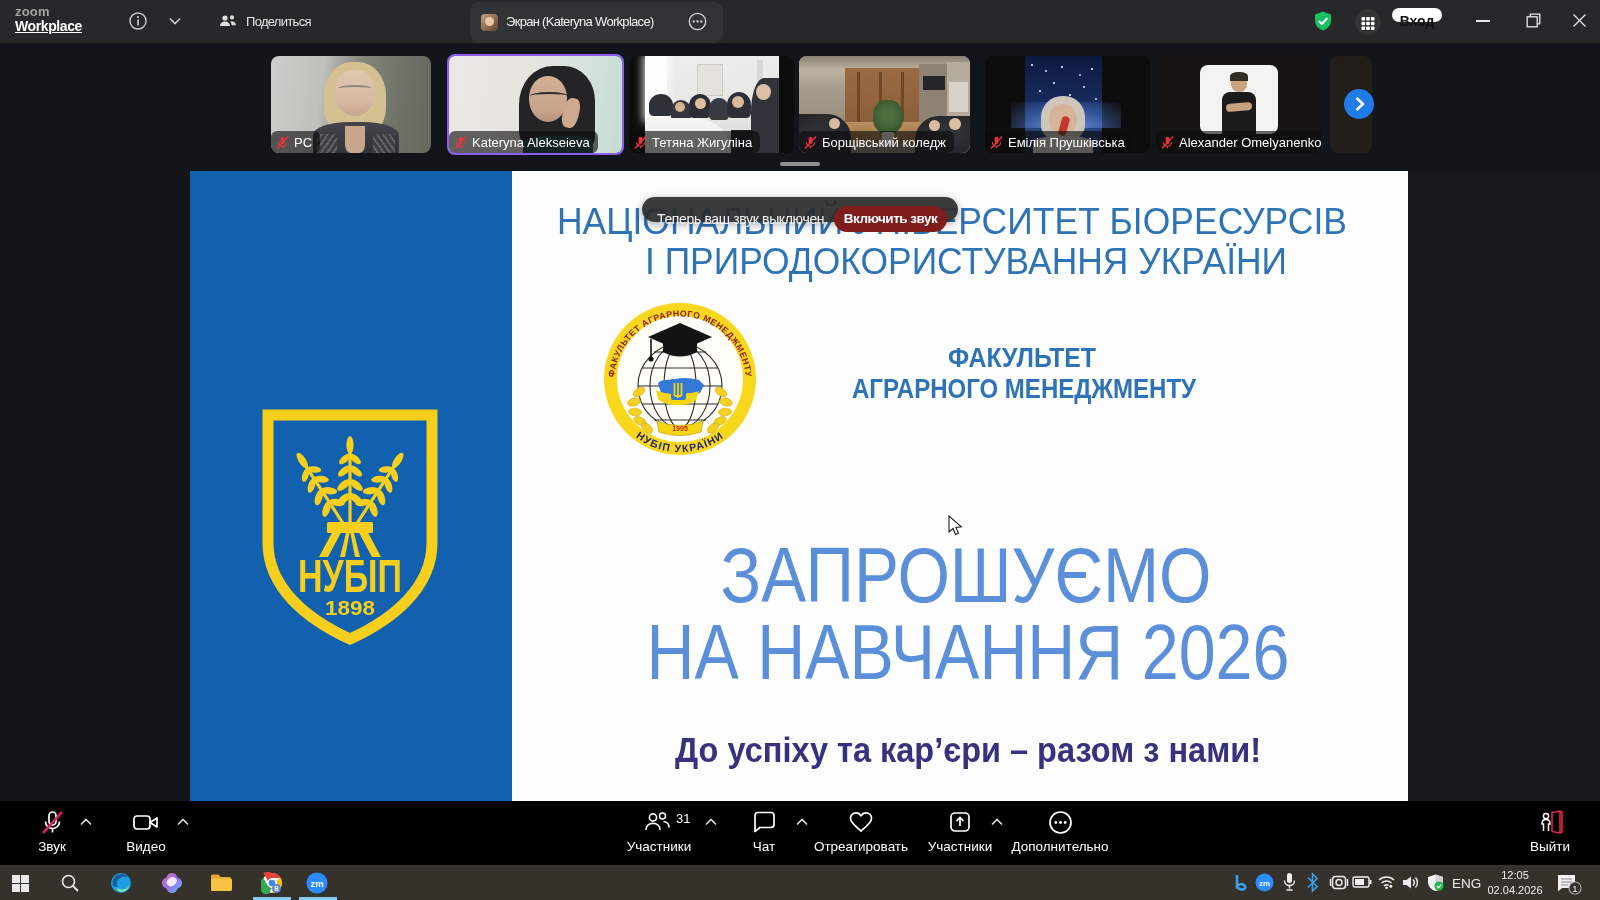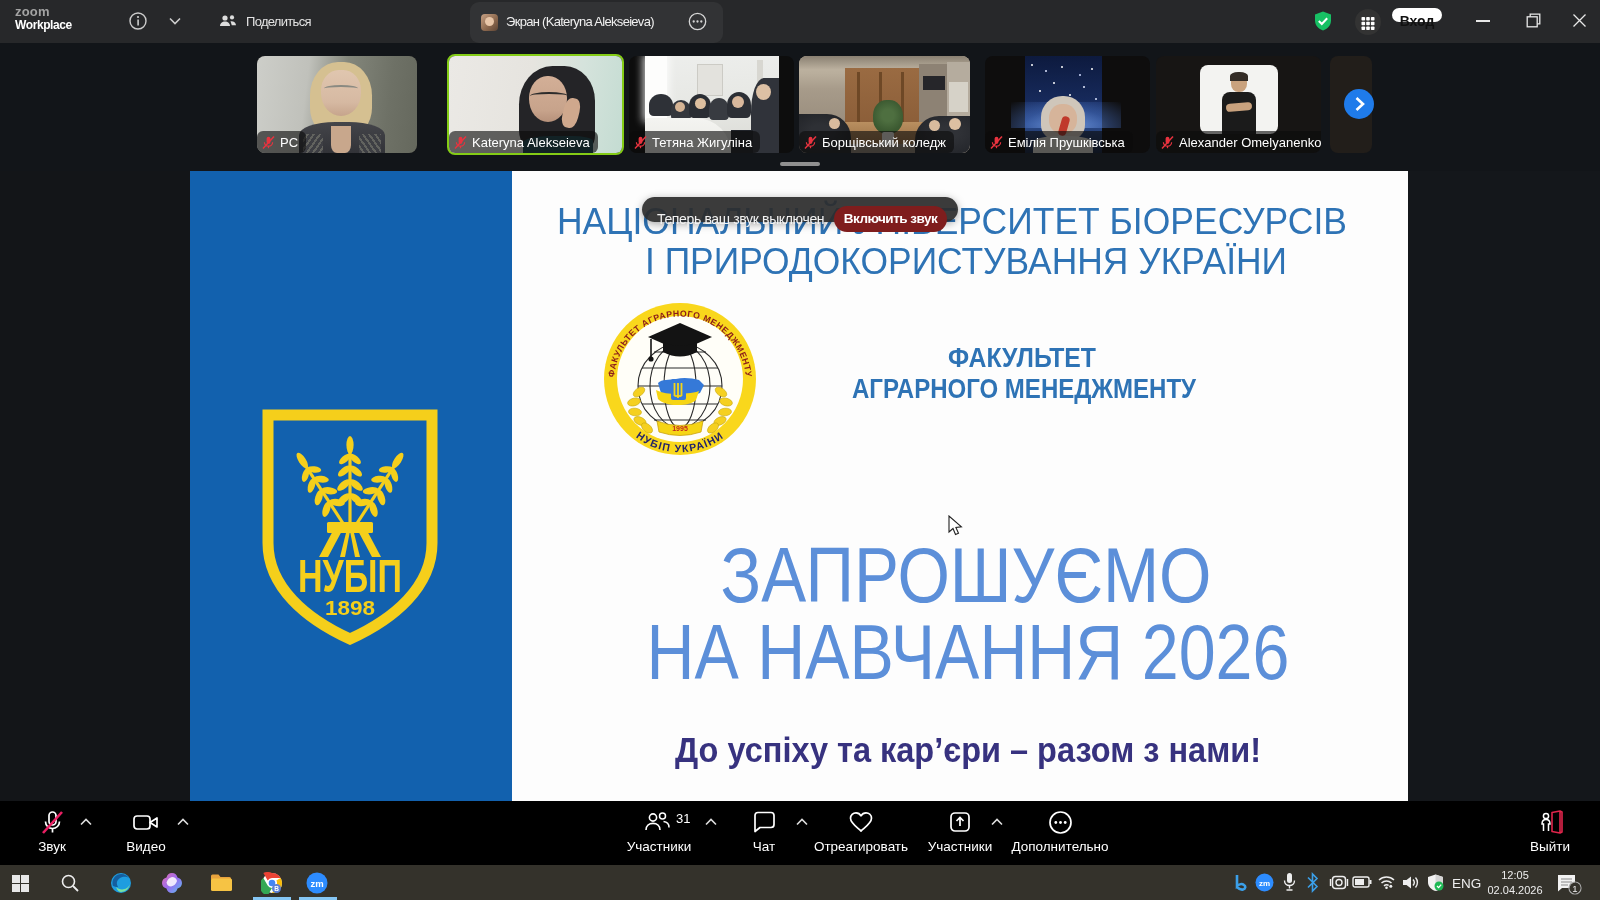--- a/index.html
+++ b/index.html
@@ -22,41 +22,41 @@
   .tbitem { position:absolute; top:8px; display:flex; flex-direction:column; align-items:center; }
   .tblabel { font-size:13.5px; color:#fff; margin-top:3px; }
   
   #taskbar { position:absolute; left:0; top:865px; width:1600px; height:35px; background:#34322b; }
 </style>
 </head>
 <body>
 <div id="stage">
   <div id="titlebar">
     <div class="abs" style="left:15px;top:4px;color:#a3a3a3;font-weight:bold;font-size:13px;letter-spacing:0.2px;">zoom</div>
-    <div class="abs" style="left:15px;top:18px;color:#fff;font-weight:bold;font-size:12px;letter-spacing:-0.4px;">Workplace</div>
+    <div class="abs" style="left:15px;top:18px;color:#fff;font-weight:bold;font-size:14px;letter-spacing:-0.4px;text-decoration:underline;">Workplace</div>
     <svg class="abs" style="left:128px;top:11px;" width="20" height="20" viewBox="0 0 20 20">
         <circle cx="10" cy="10" r="8" fill="none" stroke="#ccc" stroke-width="1.4"></circle>
         <rect x="9.3" y="8.5" width="1.6" height="6" fill="#ccc"></rect>
         <circle cx="10" cy="6" r="1.1" fill="#ccc"></circle>
       </svg>
     <svg class="abs" style="left:168px;top:16px;" width="14" height="10" viewBox="0 0 14 10">
         <polyline points="2,2.5 7,7.5 12,2.5" fill="none" stroke="#ccc" stroke-width="1.6"></polyline>
       </svg>
     <svg class="abs" style="left:218px;top:12px;" width="20" height="18" viewBox="0 0 20 18">
         <circle cx="7" cy="6" r="2.6" fill="#ddd"></circle>
         <path d="M2 14c0-2.8 2.2-4.6 5-4.6s5 1.8 5 4.6z" fill="#ddd"></path>
         <circle cx="14" cy="5.4" r="2.1" fill="#ddd"></circle>
         <path d="M12.5 9.2c2.8-.4 5.5 1.3 5.5 4h-4.2" fill="#ddd"></path>
       </svg>
     <div class="abs" style="left:246px;top:14px;color:#e3e3e3;font-size:13px;letter-spacing:-0.7px;">Поделиться</div>
     <div class="abs" style="left:470px;top:2px;width:253px;height:41px;background:#323335;border-radius:9px;"></div>
     <div class="abs" style="left:481px;top:14px;width:17px;height:17px;border-radius:4px;background:linear-gradient(135deg,#c7a184 0%,#8f6b50 55%,#5c4434 100%);overflow:hidden;">
         <div style="position:absolute;left:4px;top:3px;width:9px;height:9px;border-radius:50%;background:#e8c6a8;"></div>
       </div>
-    <div class="abs" style="left:506px;top:14px;color:#f0f0f0;font-size:13px;letter-spacing:-0.7px;">Экран (Kateryna Alekseieva)</div>
+    <div class="abs" style="left:506px;top:14px;color:#f0f0f0;font-size:13px;letter-spacing:-0.7px;">Экран (Kateryna Workplace)</div>
     <svg class="abs" style="left:688px;top:12px;" width="19" height="19" viewBox="0 0 19 19">
         <circle cx="9.5" cy="9.5" r="8.2" fill="none" stroke="#d5d5d5" stroke-width="1.3"></circle>
         <circle cx="5.7" cy="9.5" r="1.15" fill="#d5d5d5"></circle>
         <circle cx="9.5" cy="9.5" r="1.15" fill="#d5d5d5"></circle>
         <circle cx="13.3" cy="9.5" r="1.15" fill="#d5d5d5"></circle>
       </svg>
     <svg class="abs" style="left:1312px;top:10px;" width="22" height="22" viewBox="0 0 22 22">
         <path d="M11 1.5l8 3v6c0 5-3.6 8.6-8 10-4.4-1.4-8-5-8-10v-6z" fill="#17c064"></path>
         <polyline points="6.8,11 9.8,14 15.2,8.2" fill="none" stroke="#fff" stroke-width="2"></polyline>
       </svg>
@@ -79,38 +79,38 @@
     <svg class="abs" style="left:1526px;top:13px;" width="15" height="15" viewBox="0 0 15 15">
         <rect x="1.2" y="3.8" width="10" height="10" fill="none" stroke="#e8e8e8" stroke-width="1.3"></rect>
         <polyline points="4.2,3.8 4.2,1.2 13.8,1.2 13.8,10.8 11.2,10.8" fill="none" stroke="#e8e8e8" stroke-width="1.3"></polyline>
       </svg>
     <svg class="abs" style="left:1572px;top:13px;" width="15" height="15" viewBox="0 0 15 15">
         <path d="M1.5 1.5l12 12M13.5 1.5l-12 12" stroke="#e8e8e8" stroke-width="1.3"></path>
       </svg>
   </div>
   <div id="strip">
 
-    <div class="tile" style="left:257px;width:160px;">
+    <div class="tile" style="left:271px;width:160px;">
       <div class="abs" style="left:0;top:0;width:165px;height:97px;background:linear-gradient(97deg,#cdcec9 0%,#c0c1bb 30%,#83867b 52%,#6e7166 78%,#64675c 100%);"></div>
       <div class="abs" style="left:53px;top:6px;width:62px;height:74px;background:#d5c091;border-radius:45% 45% 38% 38%;"></div>
       <div class="abs" style="left:64px;top:14px;width:40px;height:46px;background:linear-gradient(180deg,#e0c6af 0%,#d6b9a2 70%,#c6a48c 100%);border-radius:46% 46% 52% 52%;"></div>
       <div class="abs" style="left:67px;top:29px;width:34px;height:7px;border-top:2px solid #8a8a82;border-radius:50%;"></div>
       <div class="abs" style="left:42px;top:66px;width:86px;height:31px;background:linear-gradient(180deg,#44454a 0%,#323338 100%);border-radius:42% 42% 0 0;"></div>
       <div class="abs" style="left:74px;top:70px;width:20px;height:27px;background:#c8a78c;border-radius:0 0 30% 30%;"></div>
       <div class="abs" style="left:46px;top:78px;width:20px;height:19px;background:repeating-linear-gradient(125deg,#3e3f44 0 3px,#62635f 3px 5px);"></div>
       <div class="abs" style="left:102px;top:78px;width:22px;height:19px;background:repeating-linear-gradient(55deg,#3e3f44 0 3px,#62635f 3px 5px);"></div>
       <div class="vlabel"><svg width="15" height="15" viewBox="0 0 15 15">
             <rect x="5.6" y="1.8" width="3.8" height="7" rx="1.9" fill="#e8333f"></rect>
             <path d="M3.4 7.2c0 2.3 1.8 4 4.1 4s4.1-1.7 4.1-4" fill="none" stroke="#e8333f" stroke-width="1.2"></path>
             <rect x="6.9" y="11" width="1.2" height="2.2" fill="#e8333f"></rect>
             <path d="M2 13.5L13 1.5" stroke="#e8333f" stroke-width="1.5"></path>
           </svg>PC</div>
     </div>
 
-    <div class="tile" style="left:447px;top:11px;width:177px;height:101px;border:2px solid #84cc16;border-radius:8px;">
+    <div class="tile" style="left:447px;top:11px;width:177px;height:101px;border:2px solid #8b5cf6;border-radius:8px;">
       <div class="abs" style="left:0;top:0;width:173px;height:97px;background:linear-gradient(100deg,#ebe9e5 0%,#e6e4df 45%,#d5e3dc 72%,#c4dcd2 100%);"></div>
       <div class="abs" style="left:70px;top:10px;width:76px;height:87px;background:#242427;border-radius:44% 40% 20% 26%;"></div>
       <div class="abs" style="left:80px;top:20px;width:38px;height:46px;background:linear-gradient(180deg,#d3af97 0%,#c7a38b 75%,#b6917a 100%);border-radius:48% 48% 50% 50%;"></div>
       <div class="abs" style="left:81px;top:36px;width:38px;height:8px;border-top:2.5px solid #2c2c2c;border-radius:50%;"></div>
       <div class="abs" style="left:114px;top:42px;width:16px;height:30px;background:#cfa88d;border-radius:40%;transform:rotate(14deg);"></div>
       <div class="abs" style="left:74px;top:80px;width:70px;height:17px;background:#1d4750;border-radius:40% 30% 0 0;"></div>
       <div class="vlabel"><svg width="15" height="15" viewBox="0 0 15 15">
             <rect x="5.6" y="1.8" width="3.8" height="7" rx="1.9" fill="#e8333f"></rect>
             <path d="M3.4 7.2c0 2.3 1.8 4 4.1 4s4.1-1.7 4.1-4" fill="none" stroke="#e8333f" stroke-width="1.2"></path>
             <rect x="6.9" y="11" width="1.2" height="2.2" fill="#e8333f"></rect>

